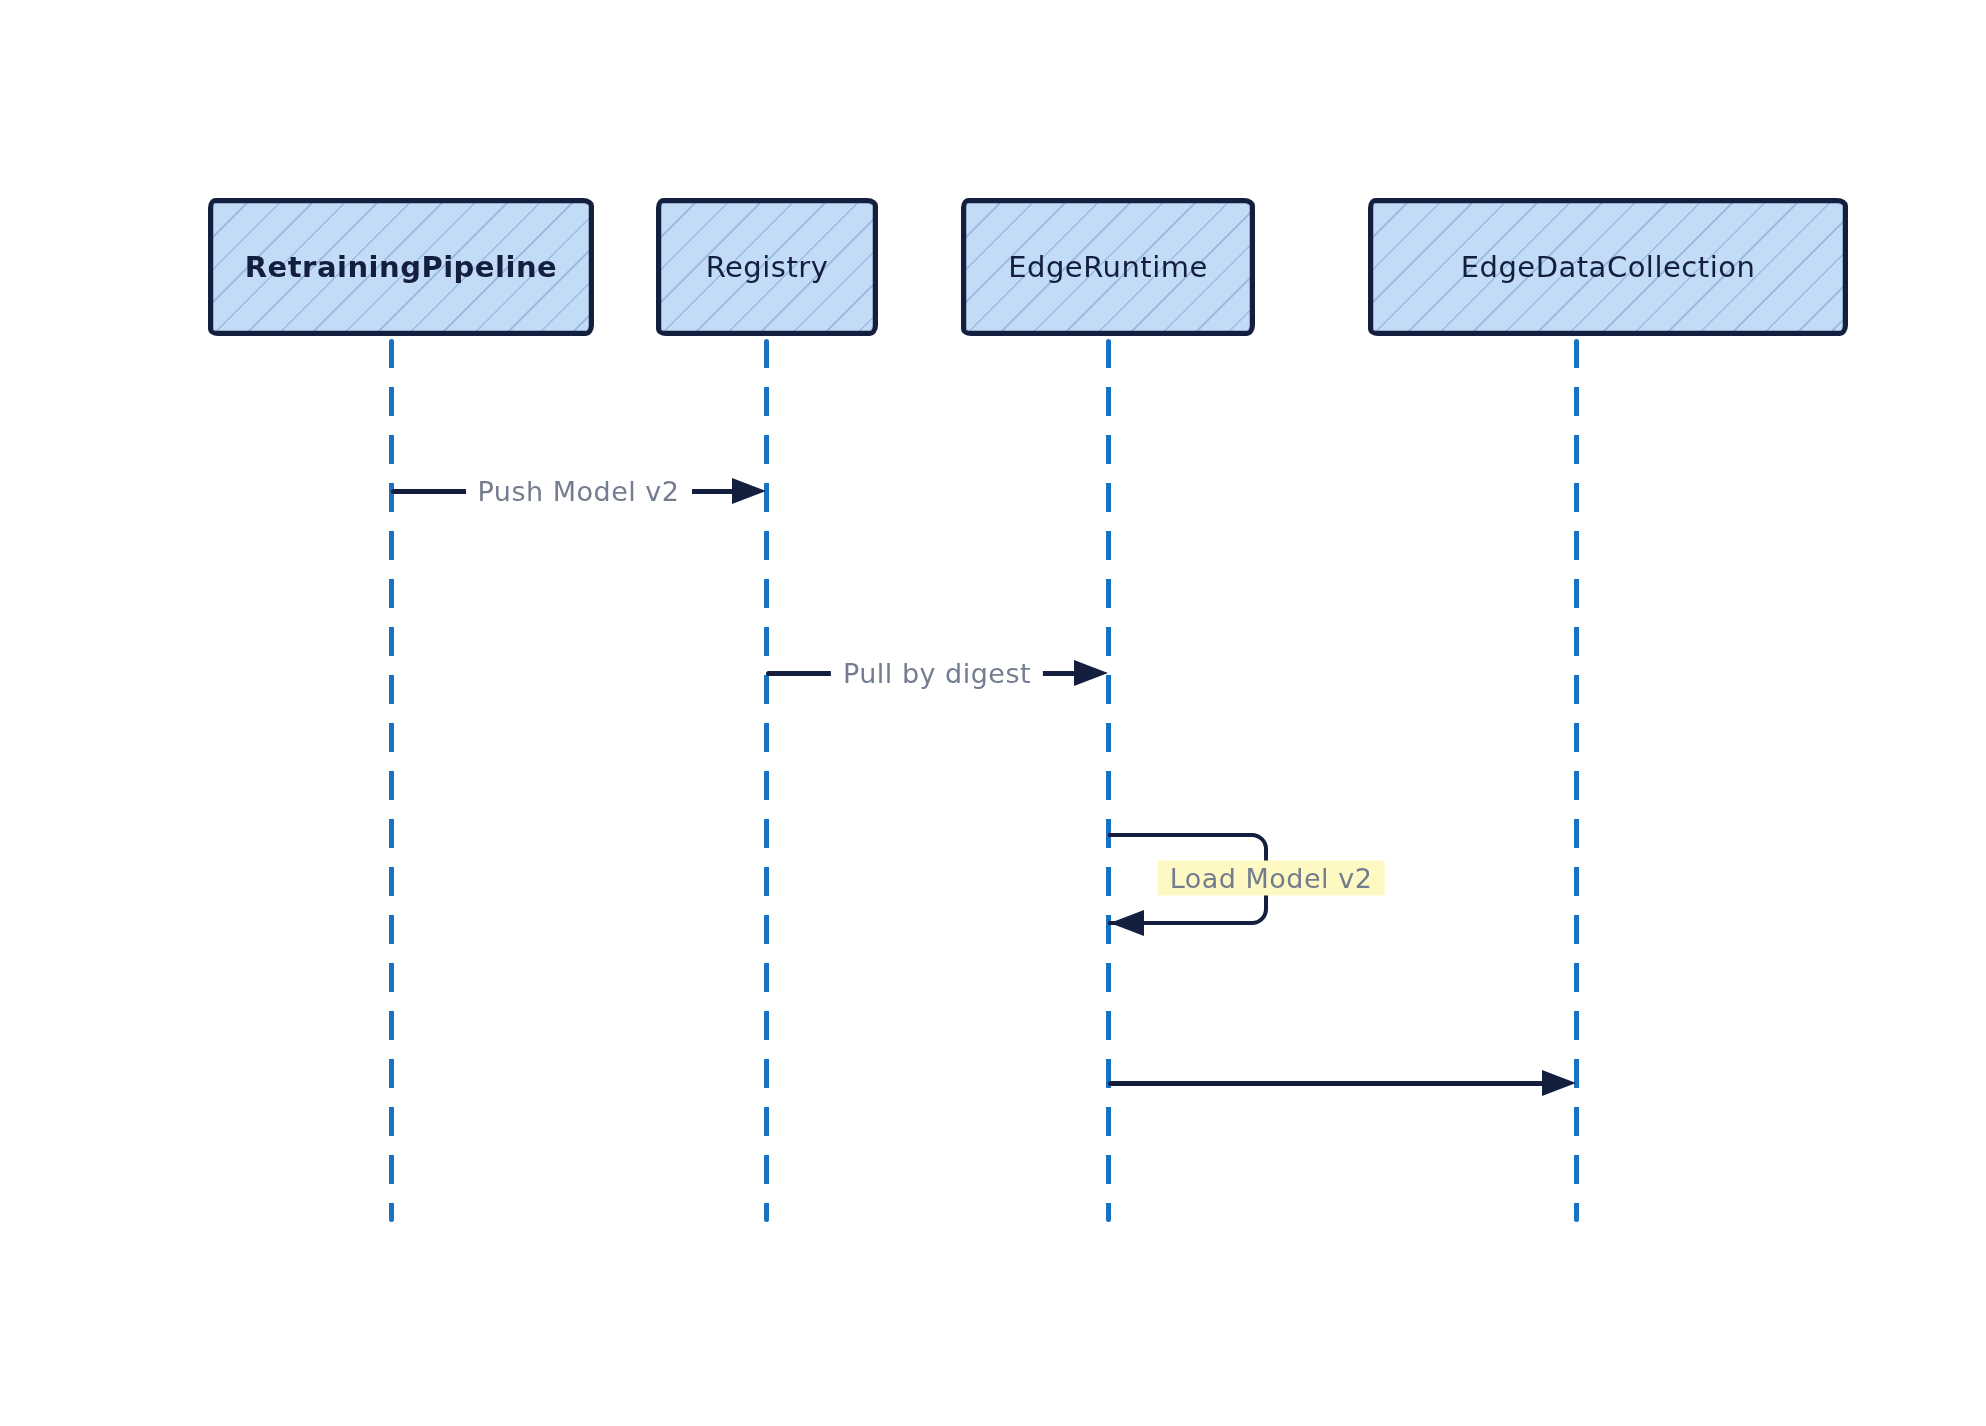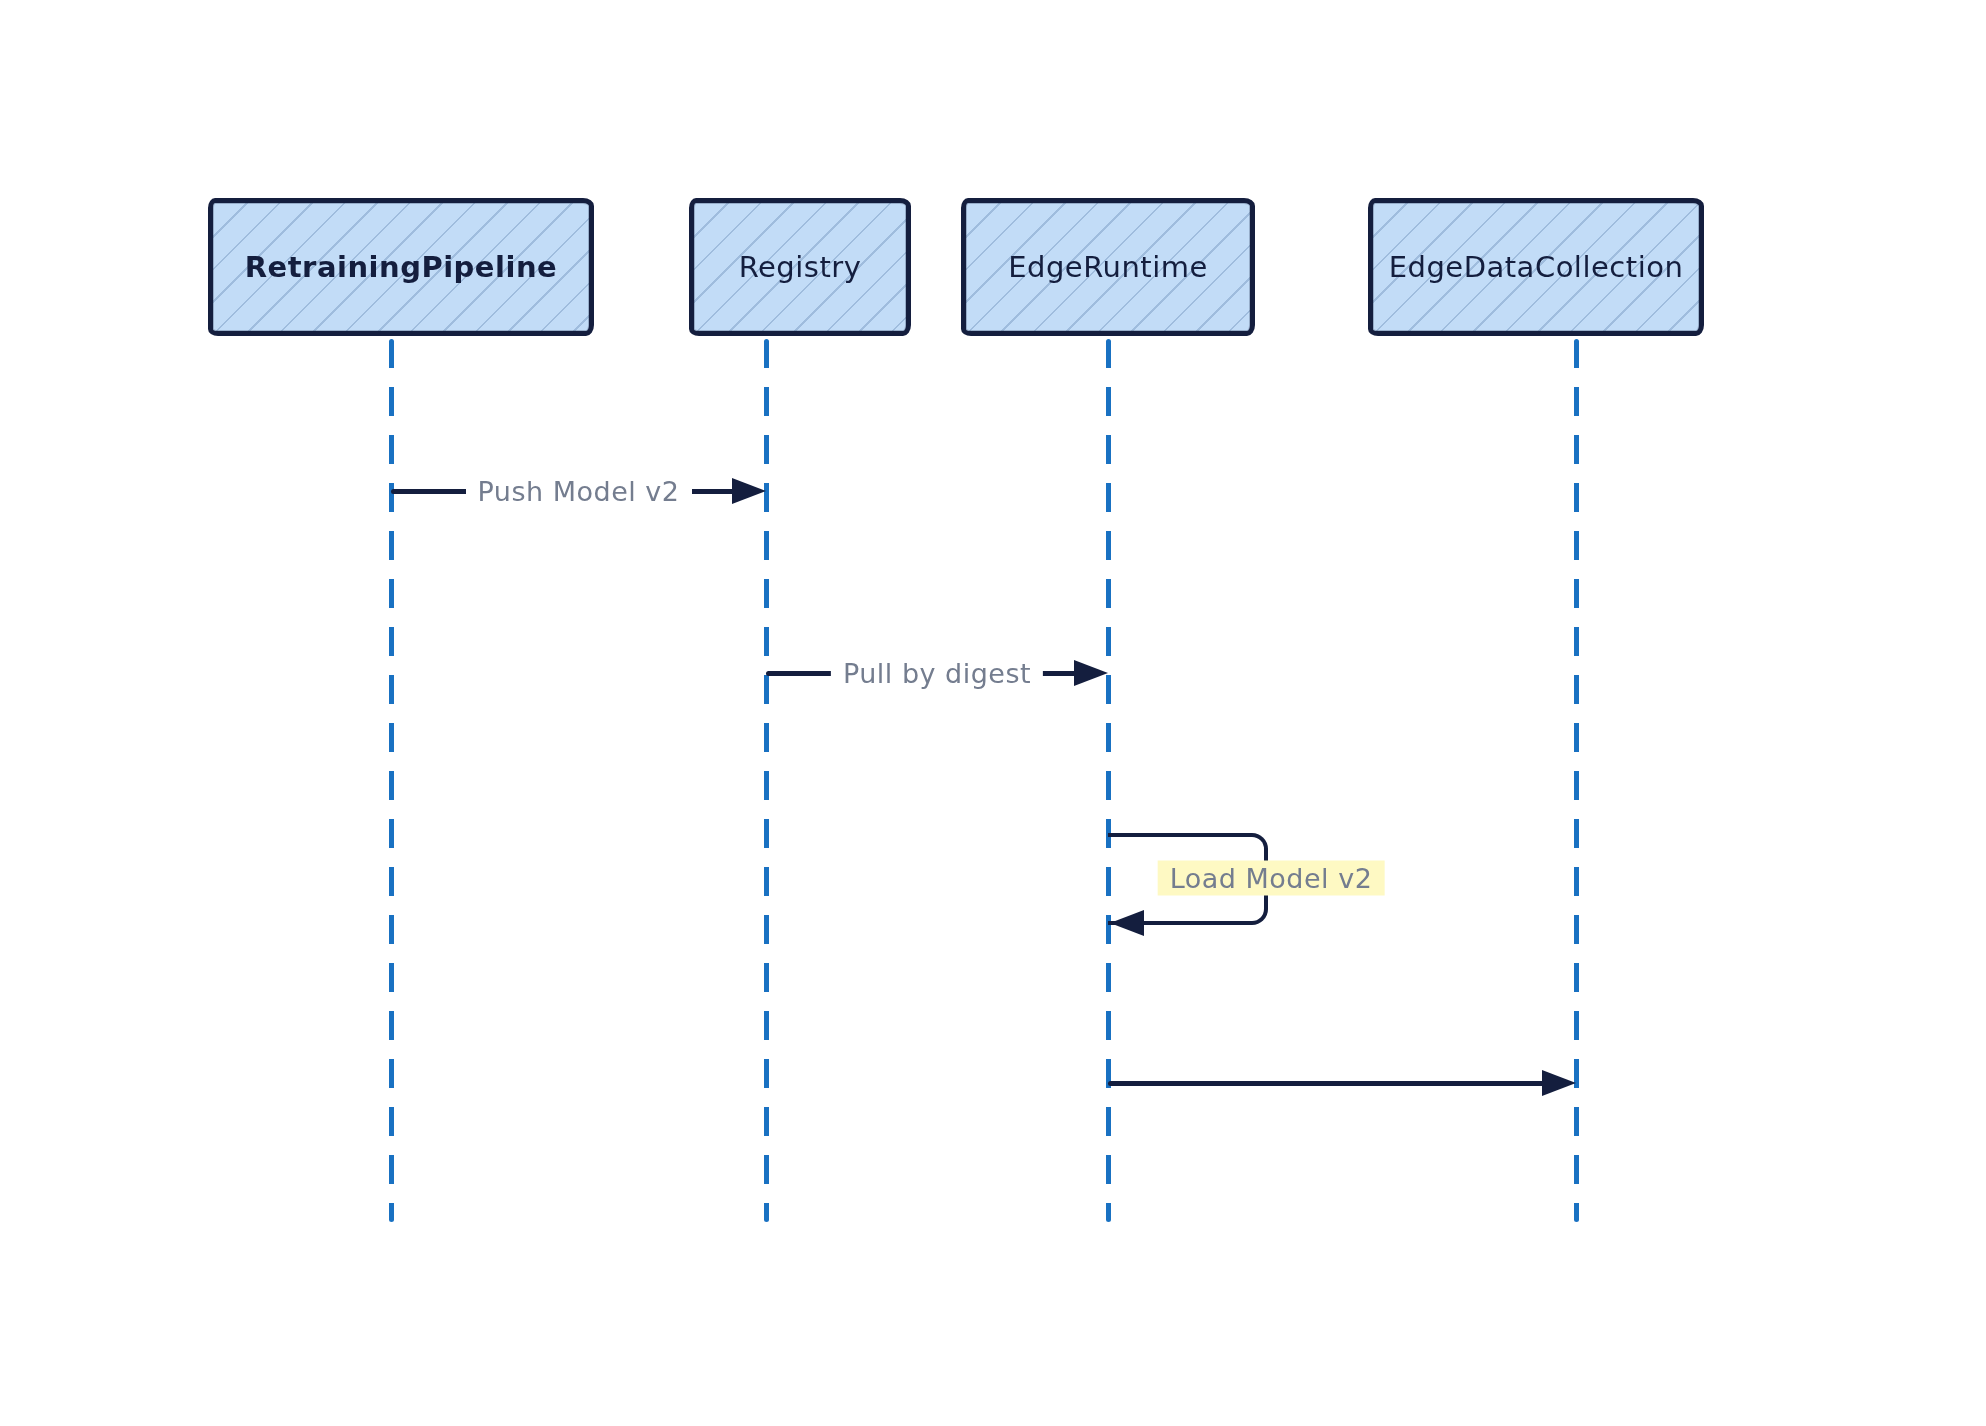--- a/index.html
+++ b/index.html
@@ -126,23 +126,23 @@
     background: #fef9c3;
     padding: 2px 12px;
     color: #747d8f;
     font-size: 27px;
     letter-spacing: 0.5px;
     white-space: nowrap;
   }
 
   
   .actor-1 { left: 208px;  width: 386px; font-weight: bold; }
-  .actor-2 { left: 689px;  width: 222px; }
+  .actor-2 { left: 656px;  width: 222px; }
   .actor-3 { left: 961px;  width: 294px; }
-  .actor-4 { left: 1368px; width: 336px; }
+  .actor-4 { left: 1368px; width: 480px; }
 
   .lifeline-1 { left: 389px; }
   .lifeline-2 { left: 764px; }
   .lifeline-3 { left: 1106px; }
   .lifeline-4 { left: 1574px; }
 
   .msg-1 { left: 391px;  top: 469px;  width: 375px; }
   .msg-2 { left: 766px;  top: 651px;  width: 342px; text-align: center; }
   .msg-4 { left: 1108px; top: 1061px; width: 468px; }
 </style>

